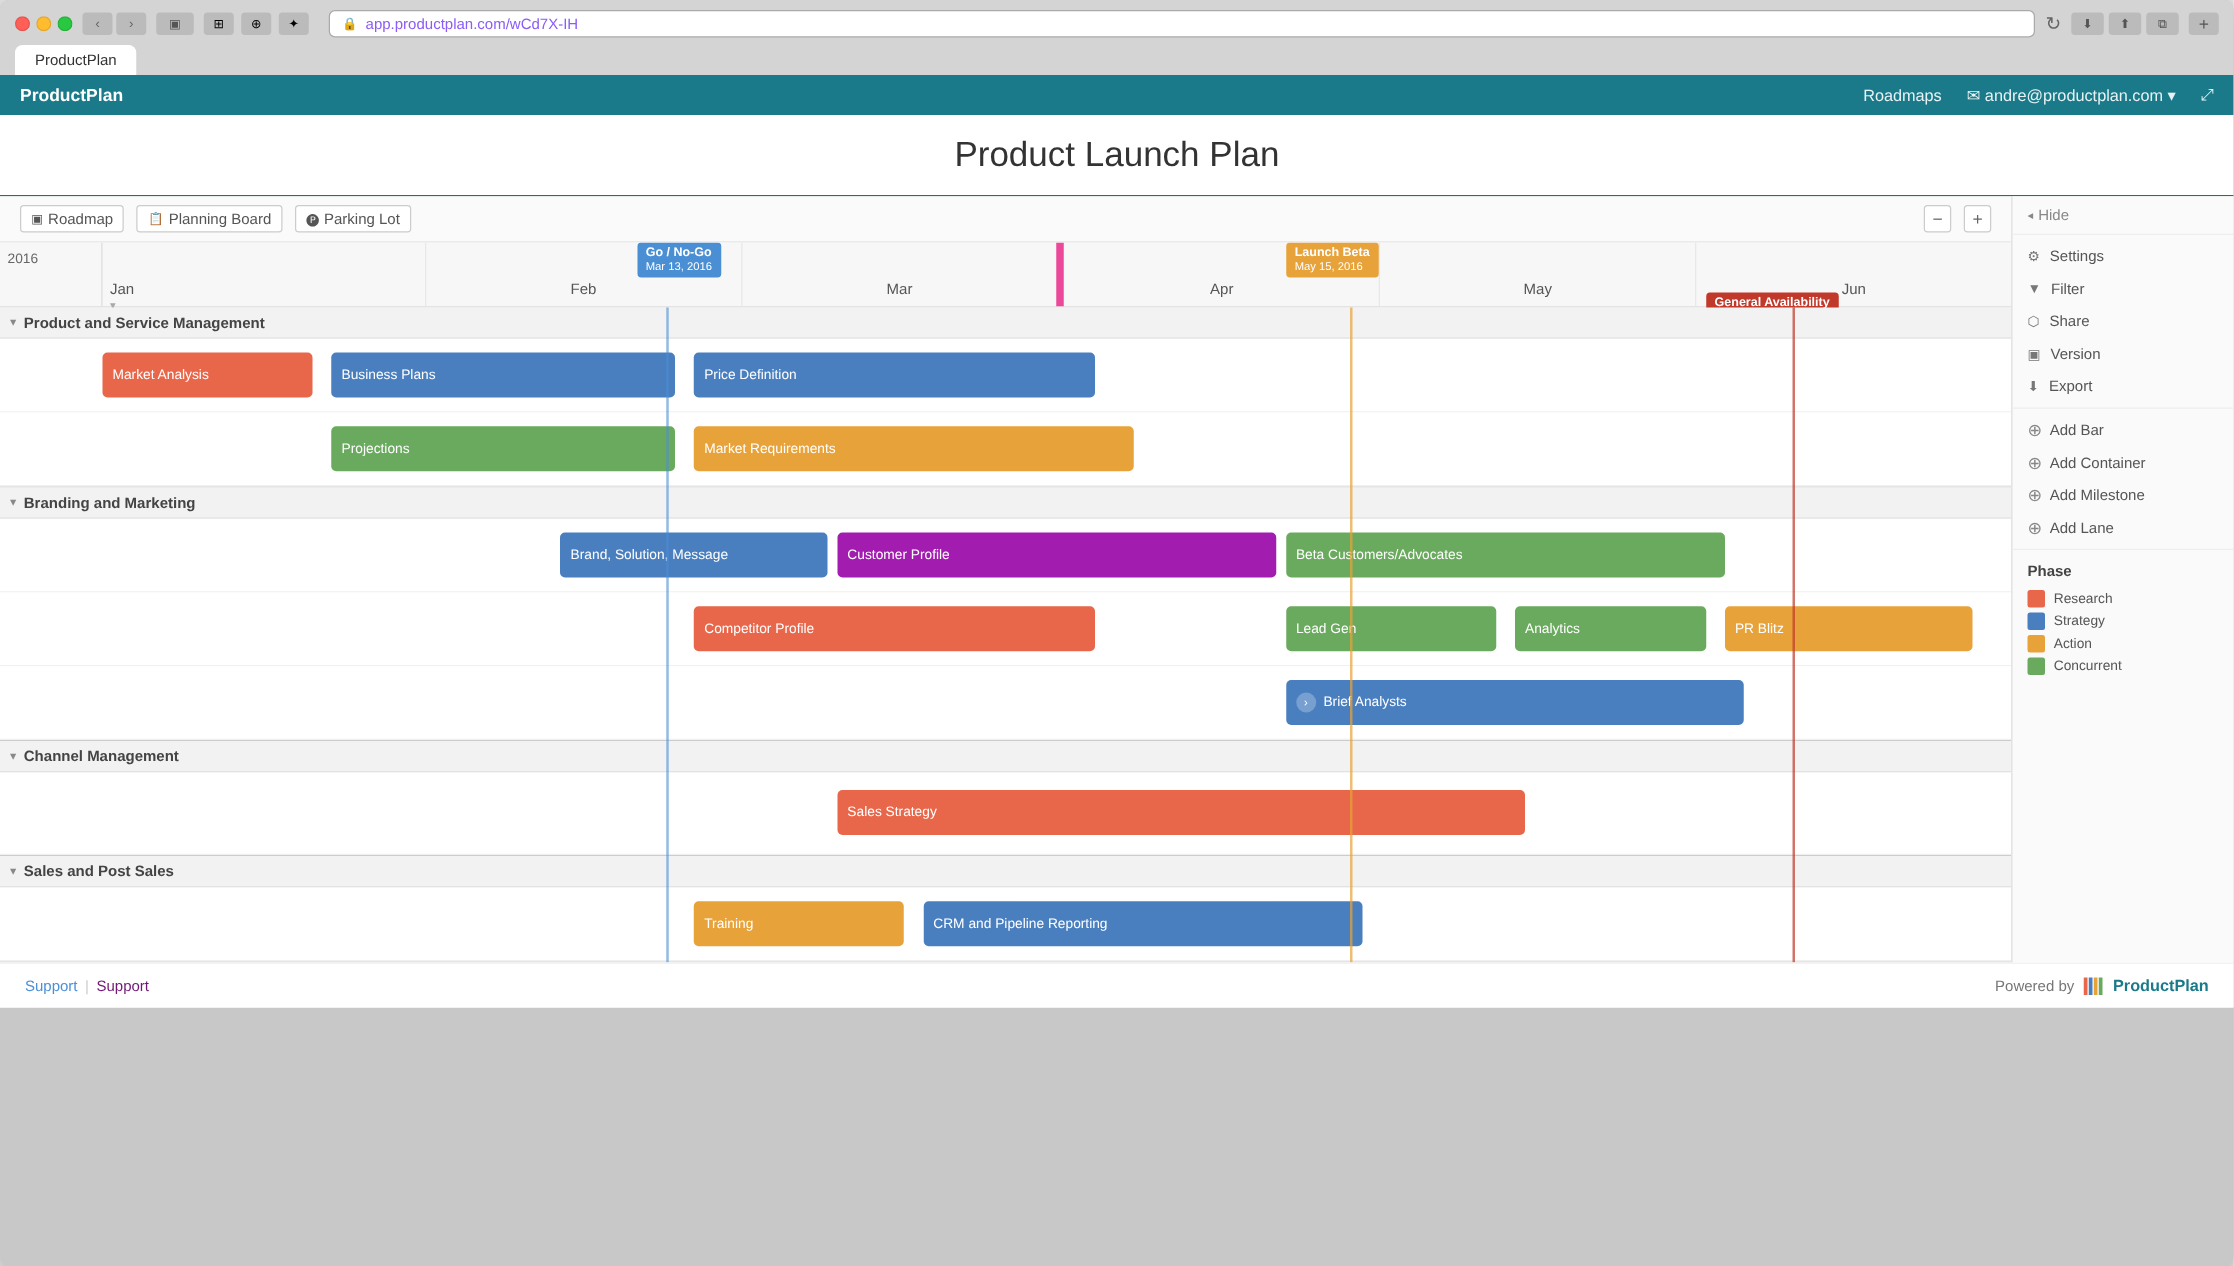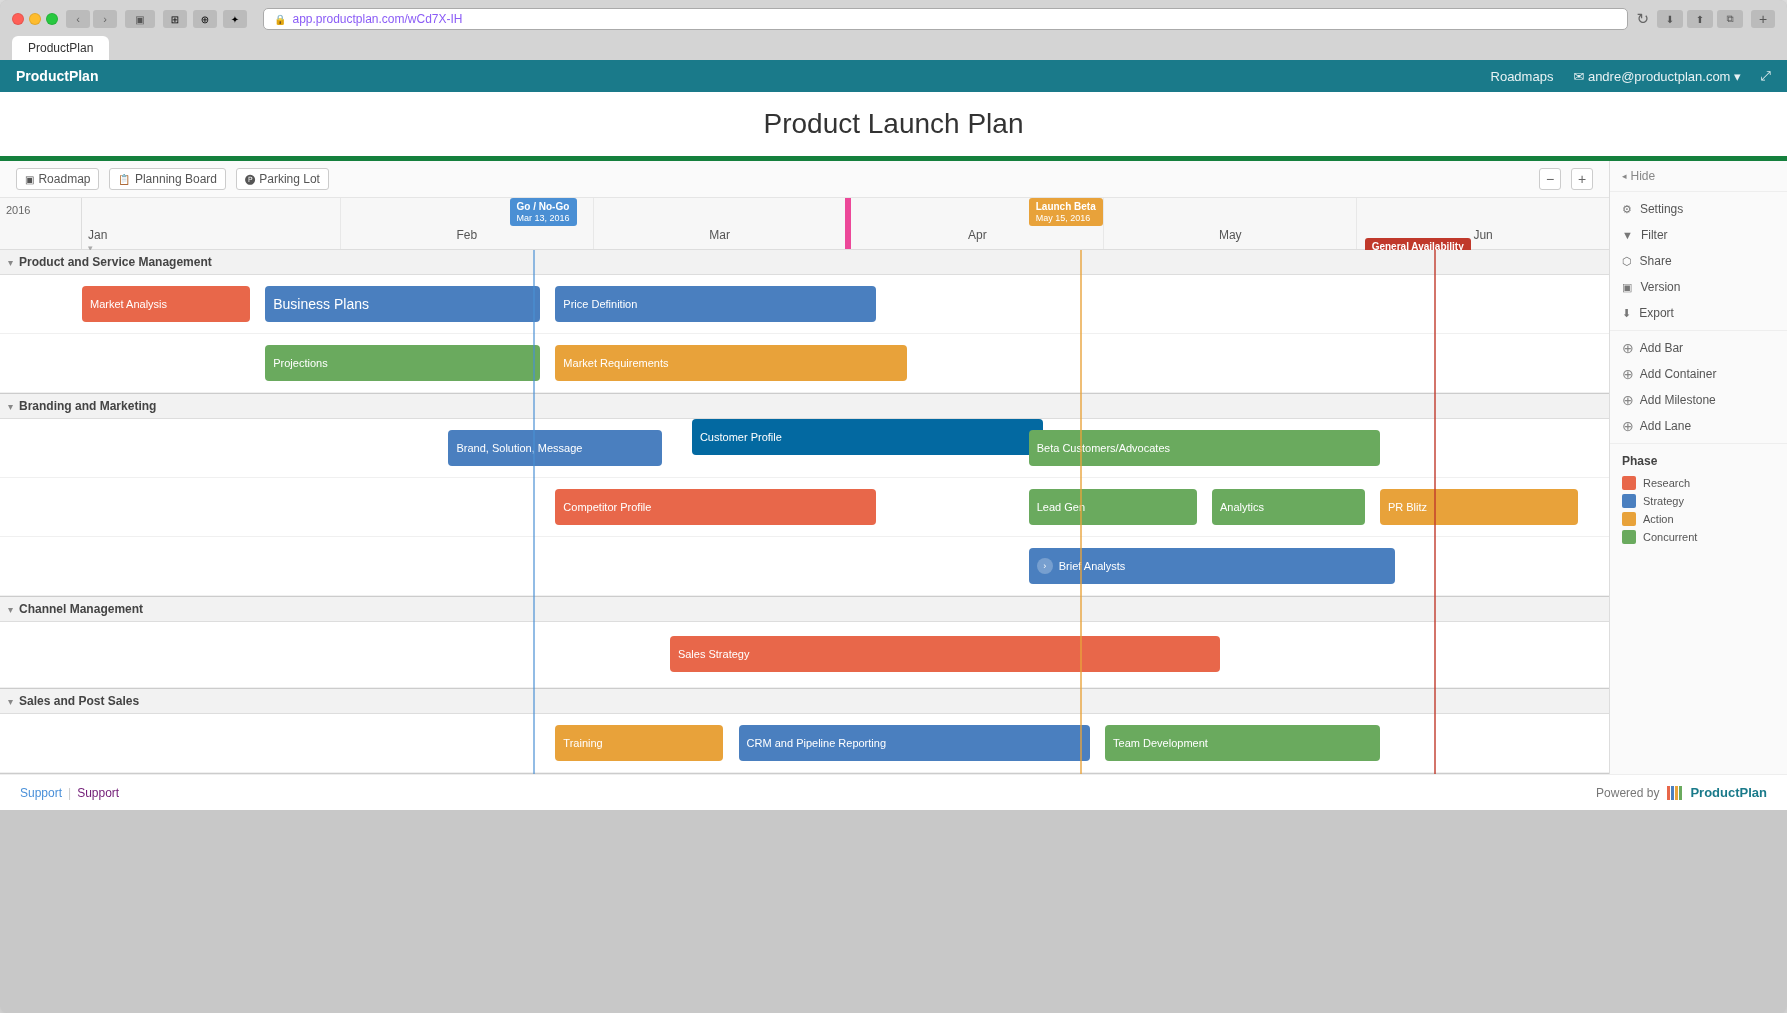--- a/index.html
+++ b/index.html
@@ -50,21 +50,21 @@
 
     <div style="background:#1a7a8a;color:white;padding:8px 16px;display:flex;align-items:center;justify-content:space-between;">
       <span style="font-size:14px;font-weight:600;color:white;">ProductPlan</span>
       <div style="display:flex;align-items:center;gap:20px;font-size:13px;">
         <span style="color:rgba(255,255,255,0.9);cursor:pointer;">Roadmaps</span>
         <span style="color:rgba(255,255,255,0.9);cursor:pointer;">✉ andre@productplan.com ▾</span>
         <span style="color:rgba(255,255,255,0.9);cursor:pointer;">⤢</span>
       </div>
     </div>
 
-    <div style="text-align:center;padding:16px;font-size:28px;color:#333;font-weight:300;border-bottom:5px solid #15803d;">
+    <div style="text-align:center;padding:16px;font-size:28px;color:#333;font-weight:300;border-bottom:1px solid #15803d;">
       <span>Product Launch Plan</span>
     </div>
 
     <div style="display:flex;">
 
       <div style="flex:1;overflow:hidden;">
 
         <div style="display:flex;align-items:center;gap:10px;padding:7px 16px;border-bottom:1px solid #e5e5e5;background:#fafafa;position:relative;">
           <button style="display:flex;align-items:center;gap:4px;padding:3px 8px;border:1px solid #ccc;border-radius:3px;background:white;cursor:pointer;font-size:12px;color:#555;">
             <span style="font-size:10px;">▣</span>
@@ -127,21 +127,21 @@
             <div style="border-bottom:1px solid #ccc;">
               <div style="display:flex;align-items:center;gap:6px;padding:5px 8px;background:#f2f2f2;border-bottom:1px solid #ddd;">
                 <span style="color:#888;font-size:10px;cursor:pointer;">▾</span>
                 <span style="font-size:12px;font-weight:600;color:#444;">Product and Service Management</span>
               </div>
 
               <div style="display:flex;min-height:58px;border-bottom:1px solid #f0f0f0;position:relative;align-items:center;background:white;">
                 <div style="width:82px;flex-shrink:0;border-right:1px solid #e8e8e8;height:100%;"></div>
                 <div style="flex:1;position:relative;height:58px;">
                   <div style="position:absolute;background:#e8674a;border-radius:4px;color:white;font-size:11px;padding:0 8px;display:flex;align-items:center;height:36px;top:11px;left:0%;width:11%;white-space:nowrap;overflow:hidden;font-weight:500;cursor:pointer;">Market Analysis</div>
-                  <div style="position:absolute;background:#4a7fbf;border-radius:4px;color:white;font-size:14px;padding:0 8px;display:flex;align-items:center;height:36px;top:11px;left:12%;width:18%;white-space:nowrap;overflow:hidden;font-weight:500;cursor:pointer;">Business Plans</div>
+                  <div style="position:absolute;background:#4a7fbf;border-radius:4px;color:white;font-size:11px;padding:0 8px;display:flex;align-items:center;height:36px;top:11px;left:12%;width:18%;white-space:nowrap;overflow:hidden;font-weight:500;cursor:pointer;">Business Plans</div>
                   <div style="position:absolute;background:#4a7fbf;border-radius:4px;color:white;font-size:11px;padding:0 8px;display:flex;align-items:center;height:36px;top:11px;left:31%;width:21%;white-space:nowrap;overflow:hidden;font-weight:500;cursor:pointer;">Price Definition</div>
                 </div>
               </div>
 
               <div style="display:flex;min-height:58px;border-bottom:1px solid #f0f0f0;position:relative;align-items:center;background:white;">
                 <div style="width:82px;flex-shrink:0;border-right:1px solid #e8e8e8;height:100%;"></div>
                 <div style="flex:1;position:relative;height:58px;">
                   <div style="position:absolute;background:#6aaa5e;border-radius:4px;color:white;font-size:11px;padding:0 8px;display:flex;align-items:center;height:36px;top:11px;left:12%;width:18%;white-space:nowrap;overflow:hidden;font-weight:500;cursor:pointer;">Projections</div>
                   <div style="position:absolute;background:#e8a23a;border-radius:4px;color:white;font-size:11px;padding:0 8px;display:flex;align-items:center;height:36px;top:11px;left:31%;width:23%;white-space:nowrap;overflow:hidden;font-weight:500;cursor:pointer;">Market Requirements</div>
                 </div>
@@ -151,21 +151,21 @@
             <div style="border-bottom:1px solid #ccc;">
               <div style="display:flex;align-items:center;gap:6px;padding:5px 8px;background:#f2f2f2;border-bottom:1px solid #ddd;">
                 <span style="color:#888;font-size:10px;cursor:pointer;">▾</span>
                 <span style="font-size:12px;font-weight:600;color:#444;">Branding and Marketing</span>
               </div>
 
               <div style="display:flex;min-height:58px;border-bottom:1px solid #f0f0f0;position:relative;align-items:center;background:white;">
                 <div style="width:82px;flex-shrink:0;border-right:1px solid #e8e8e8;height:100%;"></div>
                 <div style="flex:1;position:relative;height:58px;">
                   <div style="position:absolute;background:#4a7fbf;border-radius:4px;color:white;font-size:11px;padding:0 8px;display:flex;align-items:center;height:36px;top:11px;left:24%;width:14%;white-space:nowrap;overflow:hidden;font-weight:500;cursor:pointer;">Brand, Solution, Message</div>
-                  <div style="position:absolute;background:#0369a1;border-radius:4px;color:white;font-size:11px;padding:0 8px;display:flex;align-items:center;height:36px;top:0;left:38.5%;width:23%;white-space:nowrap;overflow:hidden;font-weight:500;cursor:pointer;margin-left:22px;">Customer Profile</div>
+                  <div style="position:absolute;background:#a21caf;border-radius:4px;color:white;font-size:11px;padding:0 8px;display:flex;align-items:center;height:36px;top:11px;left:38.5%;width:23%;white-space:nowrap;overflow:hidden;font-weight:500;cursor:pointer;">Customer Profile</div>
                   <div style="position:absolute;background:#6aaa5e;border-radius:4px;color:white;font-size:11px;padding:0 8px;display:flex;align-items:center;height:36px;top:11px;left:62%;width:23%;white-space:nowrap;overflow:hidden;font-weight:500;cursor:pointer;">Beta Customers/Advocates</div>
                 </div>
               </div>
 
               <div style="display:flex;min-height:58px;border-bottom:1px solid #f0f0f0;position:relative;align-items:center;background:white;">
                 <div style="width:82px;flex-shrink:0;border-right:1px solid #e8e8e8;height:100%;"></div>
                 <div style="flex:1;position:relative;height:58px;">
                   <div style="position:absolute;background:#e8674a;border-radius:4px;color:white;font-size:11px;padding:0 8px;display:flex;align-items:center;height:36px;top:11px;left:31%;width:21%;white-space:nowrap;overflow:hidden;font-weight:500;cursor:pointer;">Competitor Profile</div>
                   <div style="position:absolute;background:#6aaa5e;border-radius:4px;color:white;font-size:11px;padding:0 8px;display:flex;align-items:center;height:36px;top:11px;left:62%;width:11%;white-space:nowrap;overflow:hidden;font-weight:500;cursor:pointer;">Lead Gen</div>
                   <div style="position:absolute;background:#6aaa5e;border-radius:4px;color:white;font-size:11px;padding:0 8px;display:flex;align-items:center;height:36px;top:11px;left:74%;width:10%;white-space:nowrap;overflow:hidden;font-weight:500;cursor:pointer;">Analytics</div>
@@ -201,21 +201,20 @@
               <div style="display:flex;align-items:center;gap:6px;padding:5px 8px;background:#f2f2f2;border-bottom:1px solid #ddd;">
                 <span style="color:#888;font-size:10px;cursor:pointer;">▾</span>
                 <span style="font-size:12px;font-weight:600;color:#444;">Sales and Post Sales</span>
               </div>
 
               <div style="display:flex;min-height:58px;border-bottom:1px solid #f0f0f0;position:relative;align-items:center;background:white;">
                 <div style="width:82px;flex-shrink:0;border-right:1px solid #e8e8e8;height:100%;"></div>
                 <div style="flex:1;position:relative;height:58px;">
                   <div style="position:absolute;background:#e8a23a;border-radius:4px;color:white;font-size:11px;padding:0 8px;display:flex;align-items:center;height:36px;top:11px;left:31%;width:11%;white-space:nowrap;overflow:hidden;font-weight:500;cursor:pointer;">Training</div>
                   <div style="position:absolute;background:#4a7fbf;border-radius:4px;color:white;font-size:11px;padding:0 8px;display:flex;align-items:center;height:36px;top:11px;left:43%;width:23%;white-space:nowrap;overflow:hidden;font-weight:500;cursor:pointer;">CRM and Pipeline Reporting</div>
-                  <div style="position:absolute;background:#6aaa5e;border-radius:4px;color:white;font-size:11px;padding:0 8px;display:flex;align-items:center;height:36px;top:11px;left:67%;width:18%;white-space:nowrap;overflow:hidden;font-weight:500;cursor:pointer;">Team Development</div>
                 </div>
               </div>
 
             </div>
 
           </div>
         </div>
 
       </div>
 

